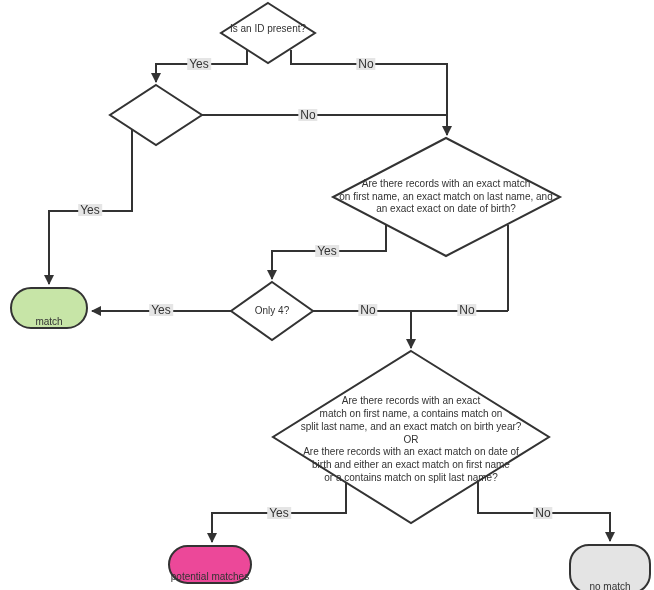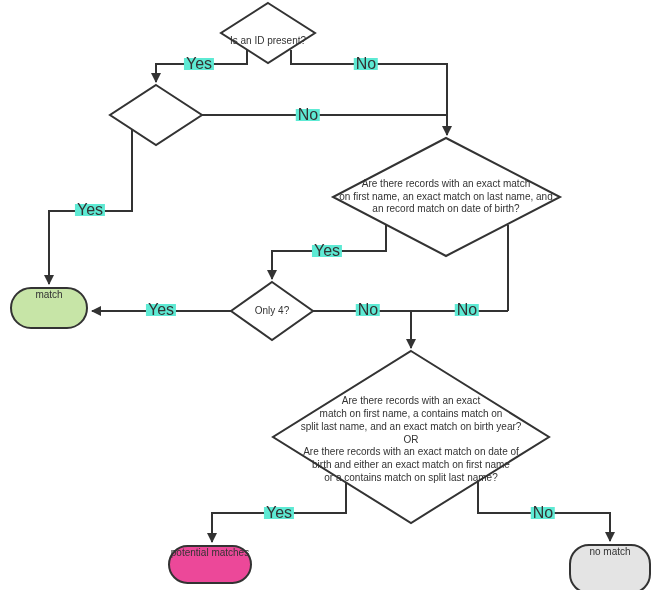--- a/index.html
+++ b/index.html
@@ -38,35 +38,35 @@
     justify-content: center;
     text-align: center;
     font-size: 10px;
     line-height: 1.28;
     white-space: pre-line;
     color: #333333;
   }
   .terminal {
     position: absolute;
     display: flex;
-    align-items: flex-start;
+    align-items: flex-end;
     justify-content: center;
     text-align: center;
     font-size: 10px;
     color: #333333;
     border: 2px solid #333333;
     border-radius: 21px;
     box-sizing: border-box;
   }
   .edge-label {
     position: absolute;
     transform: translate(-50%, -50%);
-    background: #5eead4;
+    background: #e5e5e5;
     padding: 0 2px;
-    font-size: 16px;
+    font-size: 12px;
     line-height: 12px;
     color: #333333;
     white-space: nowrap;
   }
 </style>
 </head>
 <body>
 
 <div class="canvas">
 
@@ -89,26 +89,26 @@
     <path class="edge" d="M346,482 L346,513 L212,513 L212,542" marker-end="url(#arrow)"></path>
     <path class="edge" d="M478,482 L478,513 L610,513 L610,541" marker-end="url(#arrow)"></path>
 
     <polygon class="shape" points="268,3 315,33 268,63 221,33"></polygon>
     <polygon class="shape" points="156,85 202,115 156,145 110,115"></polygon>
     <polygon class="shape" points="446,138 560,197 446,256 333,197"></polygon>
     <polygon class="shape" points="272,282 313,311 272,340 231,311"></polygon>
     <polygon class="shape" points="411,351 549,437 411,523 273,437"></polygon>
   </svg>
 
-  <div class="node-label" style="left:218px; top:16px; width:100px; height:50px;">Is an ID present?</div>
+  <div class="node-label" style="left:218px; top:4px; width:100px; height:50px;">Is an ID present?</div>
 
 
   <div class="node-label" style="left:336px; top:167px; width:220px; height:60px;">Are there records with an exact match
 on first name, an exact match on last name, and
-an record match on date of birth?</div>
+an exact exact on date of birth?</div>
 
   <div class="node-label" style="left:232px; top:286px; width:80px; height:50px;">Only 4?</div>
 
   <div class="node-label" style="left:291px; top:390px; width:240px; height:100px;">Are there records with an exact
 match on first name, a contains match on
 split last name, and an exact match on birth year?
 OR
 Are there records with an exact match on date of
 birth and either an exact match on first name
 or a contains match on split last name?</div>

